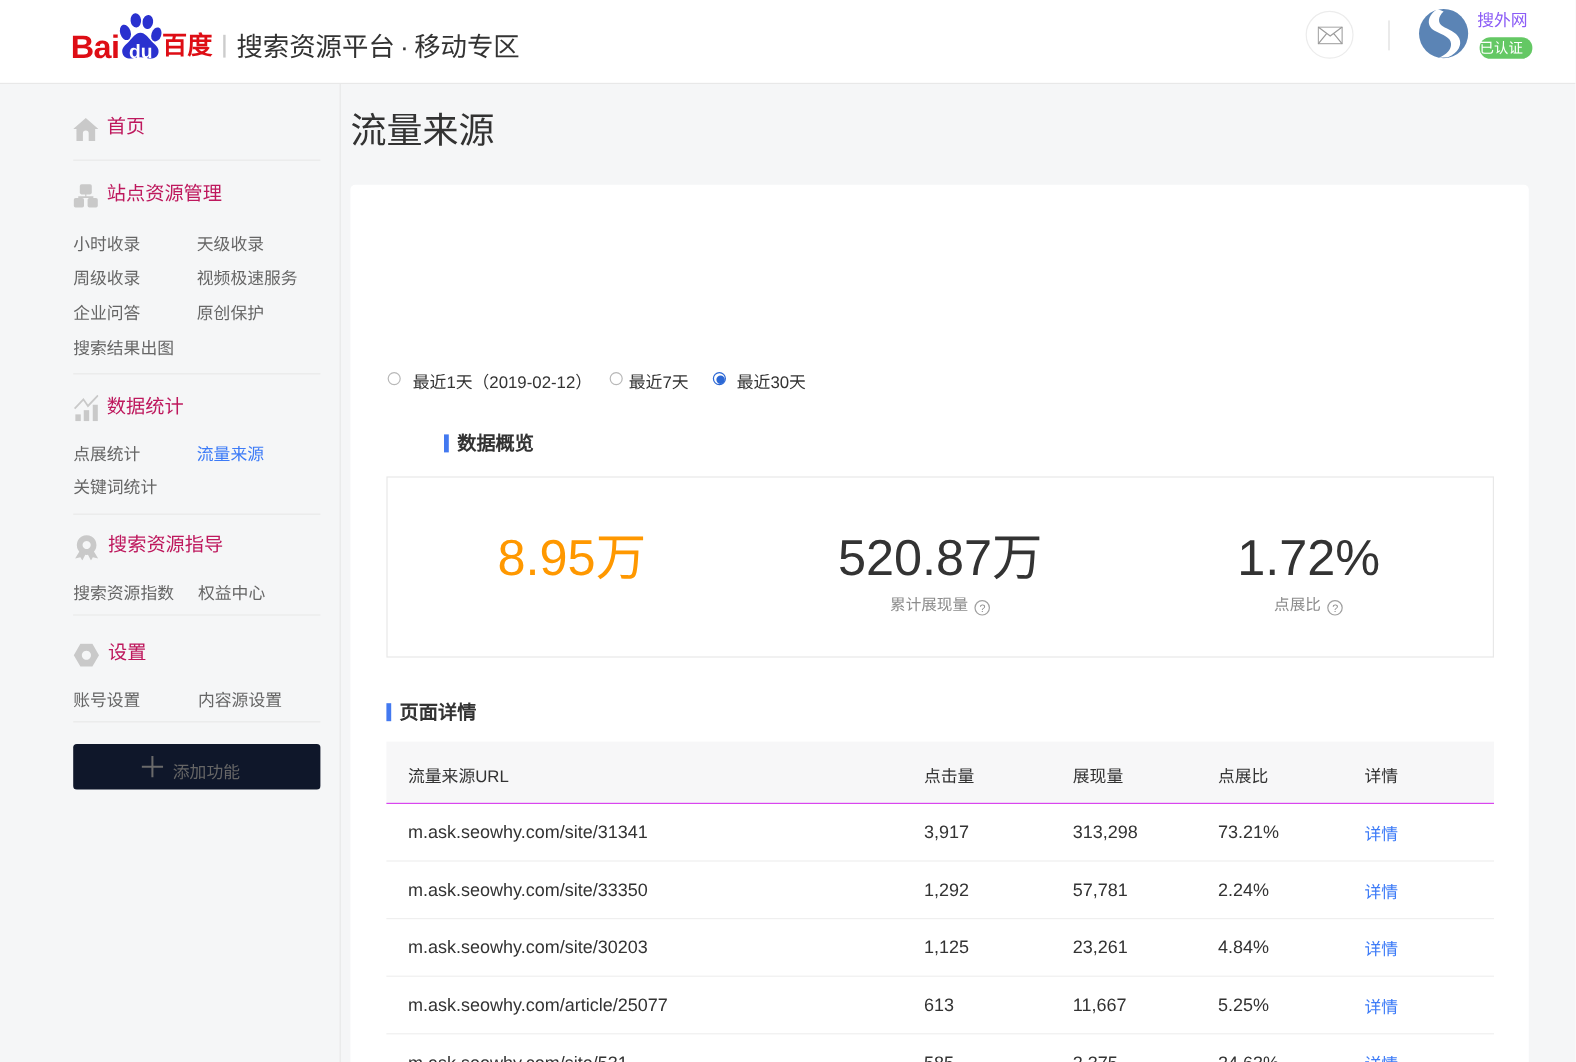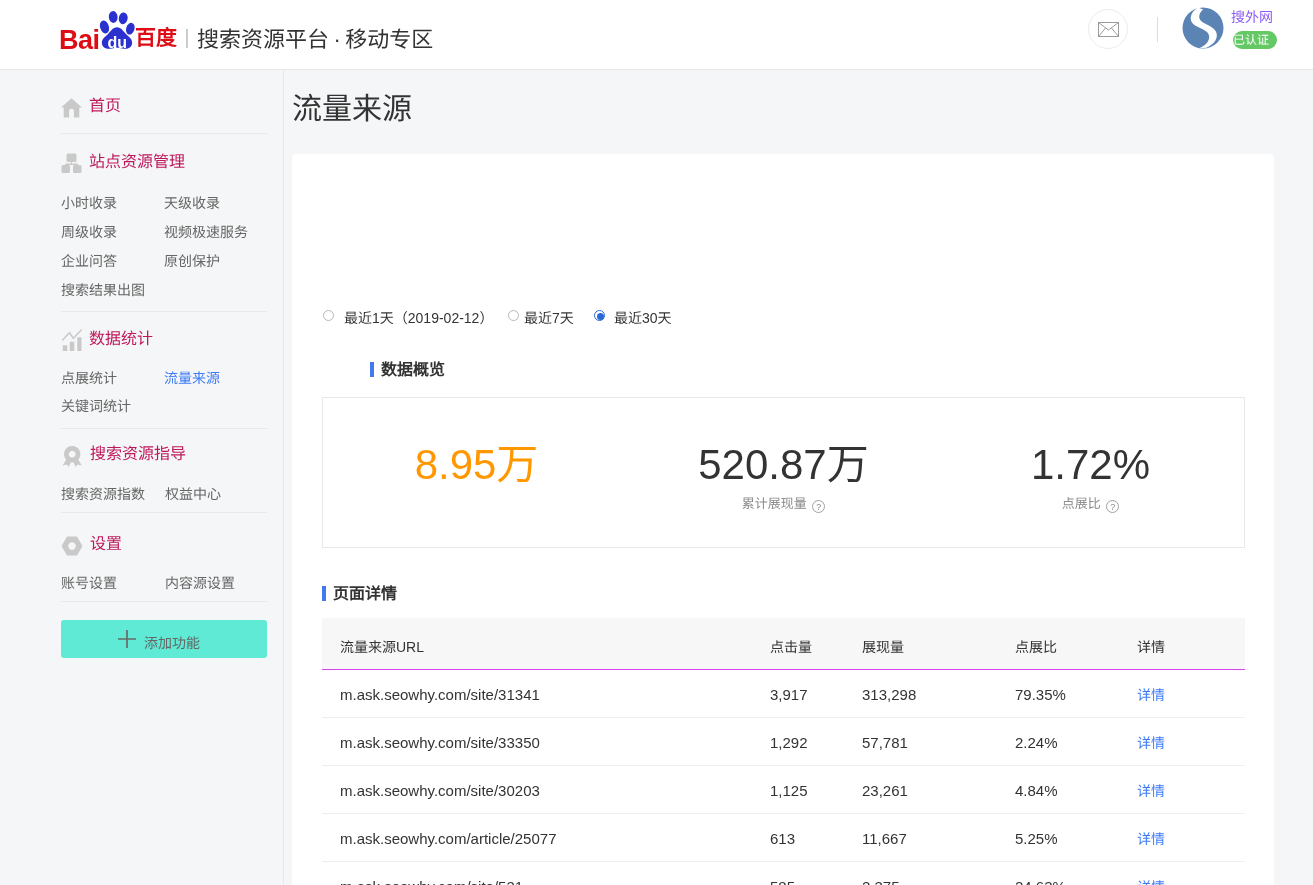--- a/index.html
+++ b/index.html
@@ -14,21 +14,21 @@
   .souwai { position:absolute; left:1231px; top:6px; font-size:14px; color:#8b5cf6; }
   .badge { position:absolute; left:1233px; top:31px; width:44px; height:18px; background:#64c864; color:#fff; font-size:12px; line-height:18px; text-align:left; border-radius:9px; }
   .side-line { position:absolute; left:283px; top:70px; width:1px; height:815px; background:#e8e8e8; }
   
   .sb { position:absolute; left:0; top:70px; width:283px; }
   .sb-sec { position:absolute; left:61px; font-size:16px; font-weight:normal; color:#be185d; }
   .sb-sec svg { vertical-align:-4px; margin-right:7px; }
   .sb-item { position:absolute; font-size:14px; color:#666; }
   .sb-div { position:absolute; left:61px; width:206px; height:1px; background:#e9e9e9; }
   .sb-blue { color:#3d7bf7; }
-  .add-btn { position:absolute; left:61px; top:550px; width:206px; height:38px; background:#5eead4; color:#666; font-size:14px; border-radius:3px; }
+  .add-btn { position:absolute; left:61px; top:550px; width:206px; height:38px; background:#0f172a; color:#666; font-size:14px; border-radius:3px; }
   .add-btn svg { position:absolute; left:57px; top:10px; }
   .add-btn span { position:absolute; left:83px; top:12px; }
   
   .page-title { position:absolute; left:292px; top:84px; font-size:30px; color:#333; }
   .card { position:absolute; left:292px; top:154px; width:982px; height:760px; background:#fff; border-radius:4px; }
   .infobox { position:absolute; left:30px; top:32px; width:923px; height:95px; background:#f7f7f7; padding:22px 20px 0 19px; }
   .infobox .l1 { font-size:14px; color:#333; line-height:24px; }
   .infobox .l1 b { font-size:16px; }
   .infobox .l2 { font-size:14px; color:#333; line-height:31px; }
   .radios { position:absolute; left:31px; top:152px; height:20px; font-size:14px; color:#333; }
@@ -44,21 +44,21 @@
   .stat .num { margin-top:45px; font-size:42px; color:#333; line-height:44px; }
   .stat .num.orange { color:#ff9800; }
   .stat .lbl { margin-top:6px; font-size:13px; color:#8c8c8c; }
   .qm { display:inline-block; width:13px; height:13px; border:1px solid #a0a0a0; border-radius:50%; font-size:9px; line-height:12px; text-align:center; color:#8c8c8c; vertical-align:-2px; margin-left:2px; }
   
   .tbl { position:absolute; left:30px; top:464px; width:923px; }
   .trow { position:relative; height:48px; border-bottom:1px solid #efefef; }
   .trow.head { height:52px; background:#f7f7f8; border-bottom:1px solid #d946ef; }
   .trow span { position:absolute; top:50%; transform:translateY(-50%); font-size:15px; color:#333; white-space:nowrap; }
   .trow.head span { font-size:14px; color:#333; margin-top:2px; }
-  .c1 { left:18px; } .c2 { left:448px; } .c3 { left:540px; } .c4 { left:693px; } .c5 { left:815px; }
+  .c1 { left:18px; } .c2 { left:448px; } .c3 { left:572px; } .c4 { left:693px; } .c5 { left:815px; }
   .trow span.lnk { color:#3d7bf7; font-size:14px; }
 </style>
 </head>
 <body>
 
   <div class="hdr">
     <svg width="120" height="50" viewBox="0 0 120 50" style="position:absolute;left:58px;top:6px;">
       <text x="1" y="42.5" font-family="&quot;Liberation Sans&quot;,sans-serif" font-size="27" font-weight="bold" letter-spacing="-0.5" fill="#de0d15">Bai</text>
       <g fill="#2a31cf">
         <ellipse cx="46.5" cy="21" rx="4.4" ry="6.6" transform="rotate(-18 46.5 21)"></ellipse>
@@ -186,21 +186,21 @@
         <span class="c1">流量来源URL</span>
         <span class="c2">点击量</span>
         <span class="c3">展现量</span>
         <span class="c4">点展比</span>
         <span class="c5">详情</span>
       </div>
       <div class="trow">
         <span class="c1">m.ask.seowhy.com/site/31341</span>
         <span class="c2">3,917</span>
         <span class="c3">313,298</span>
-        <span class="c4">79.35%</span>
+        <span class="c4">73.21%</span>
         <span class="c5 lnk">详情</span>
       </div>
       <div class="trow">
         <span class="c1">m.ask.seowhy.com/site/33350</span>
         <span class="c2">1,292</span>
         <span class="c3">57,781</span>
         <span class="c4">2.24%</span>
         <span class="c5 lnk">详情</span>
       </div>
       <div class="trow">

